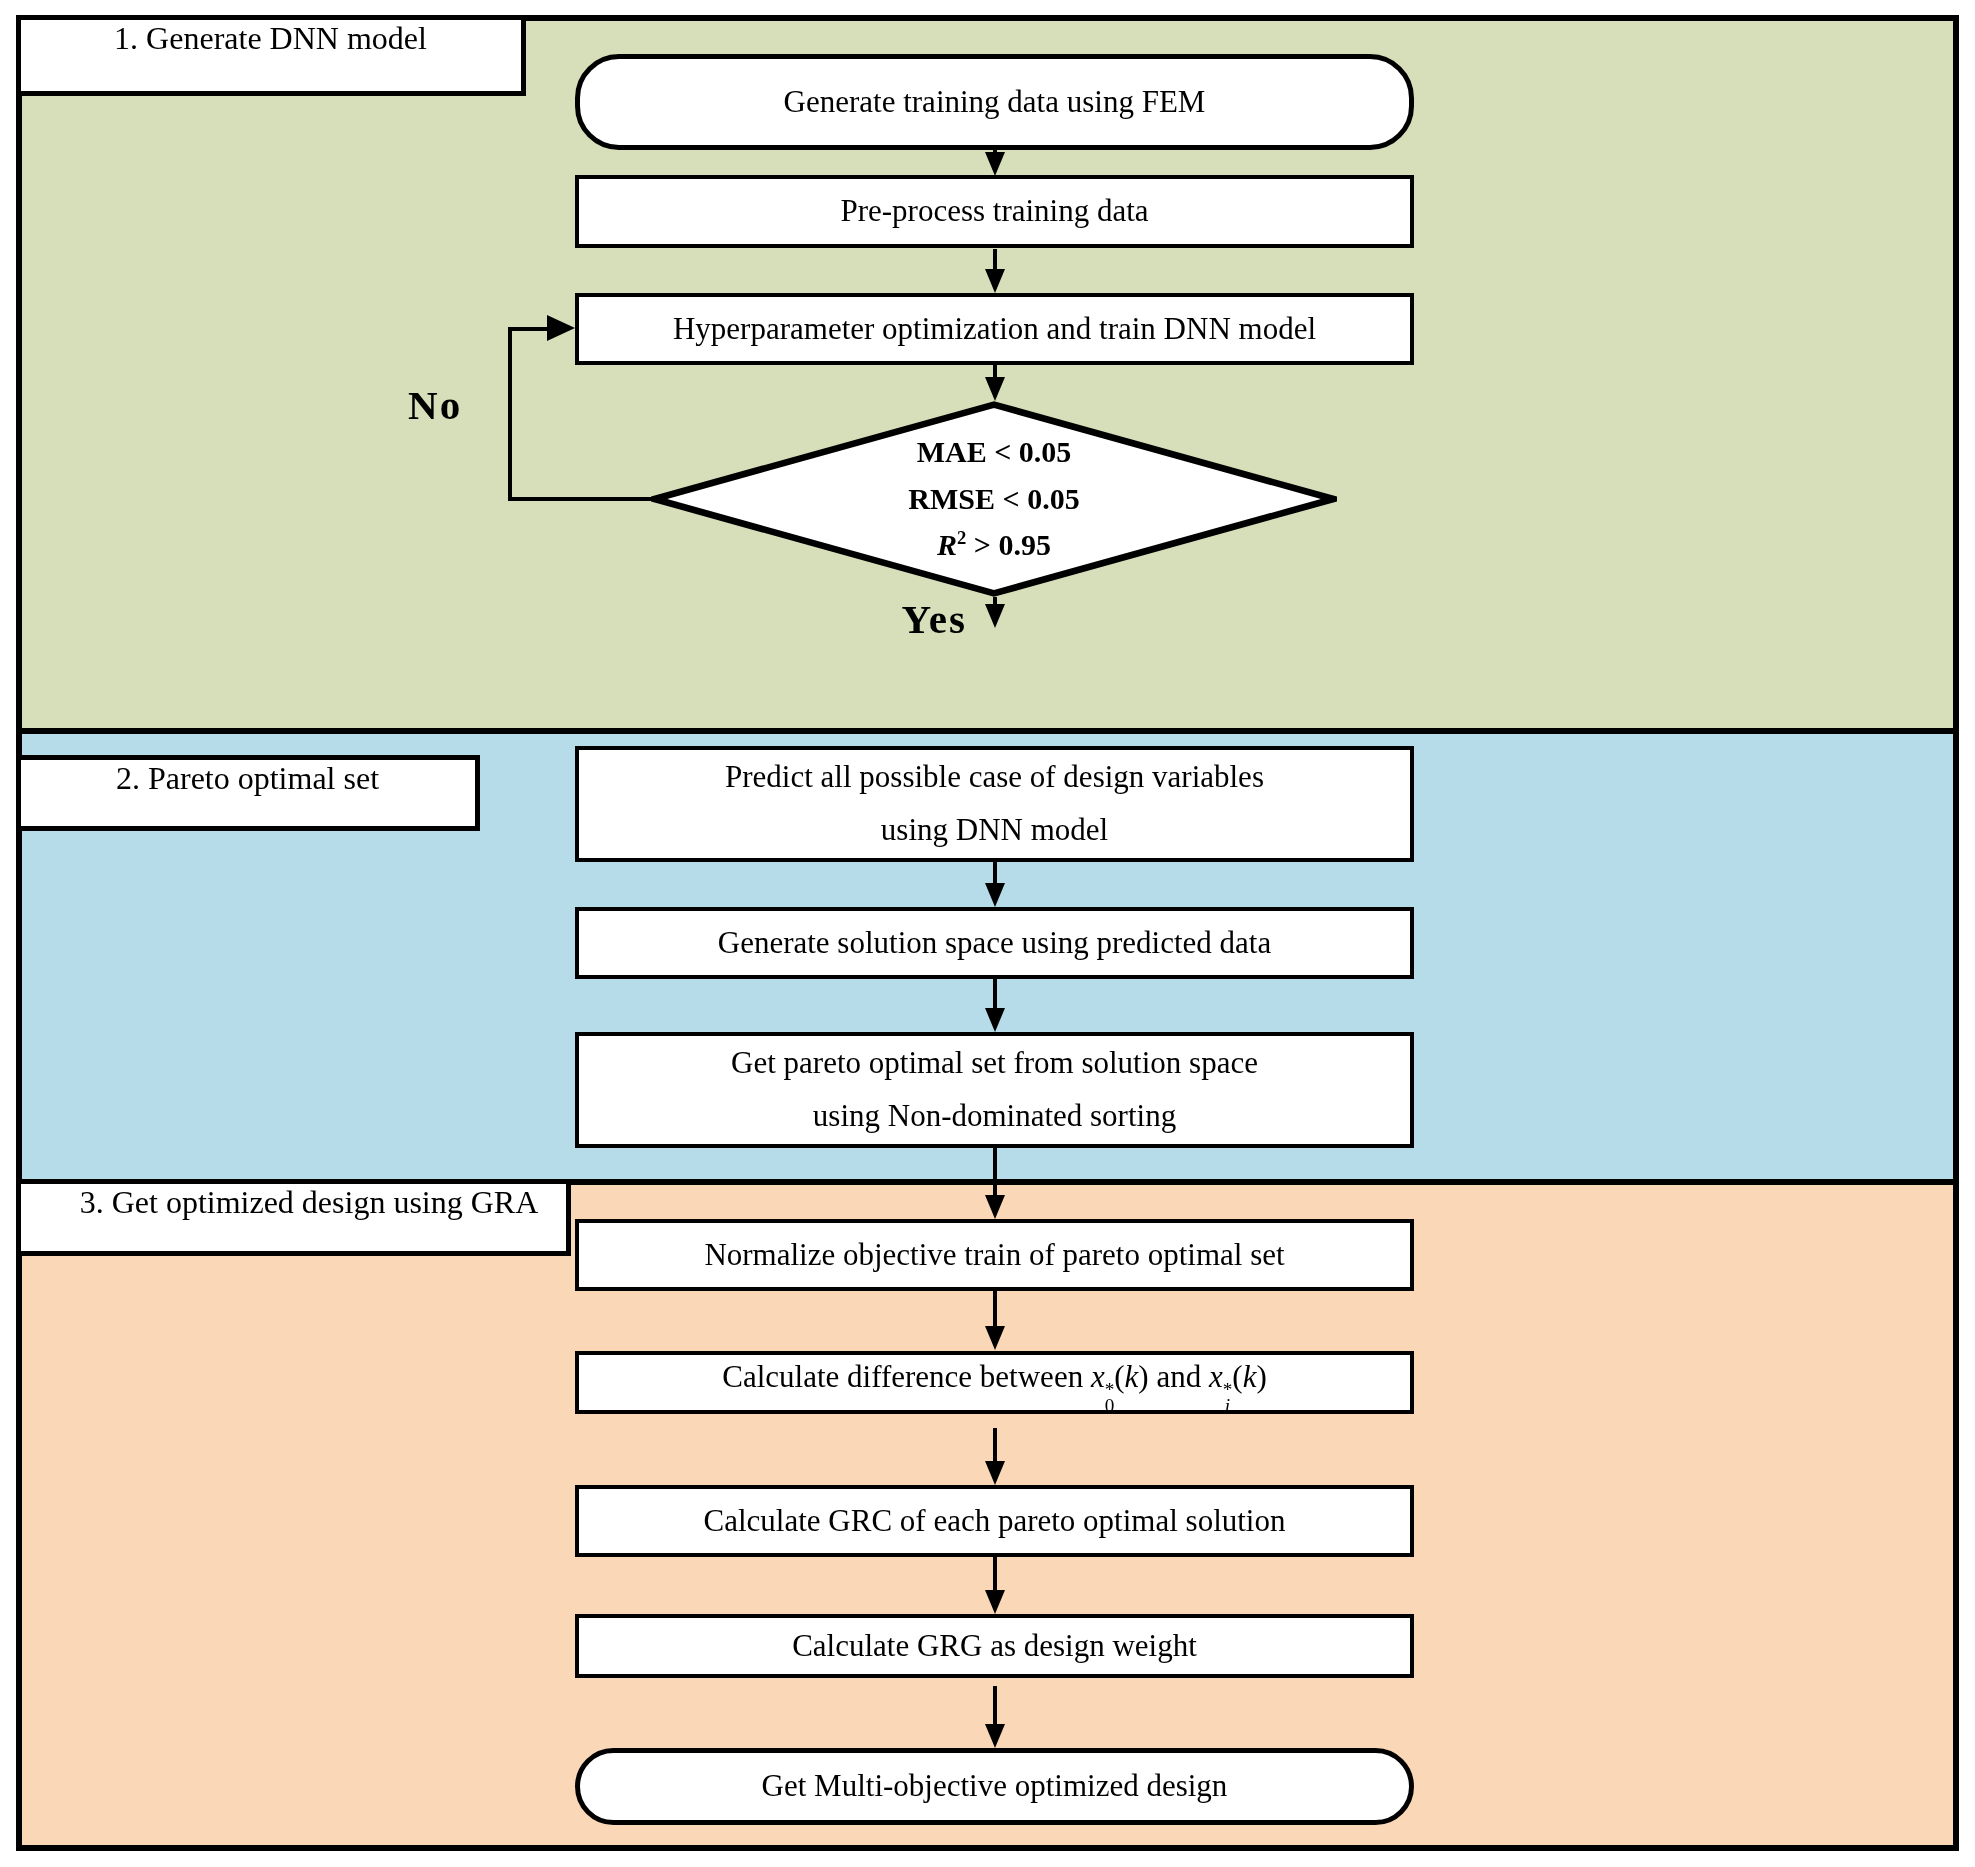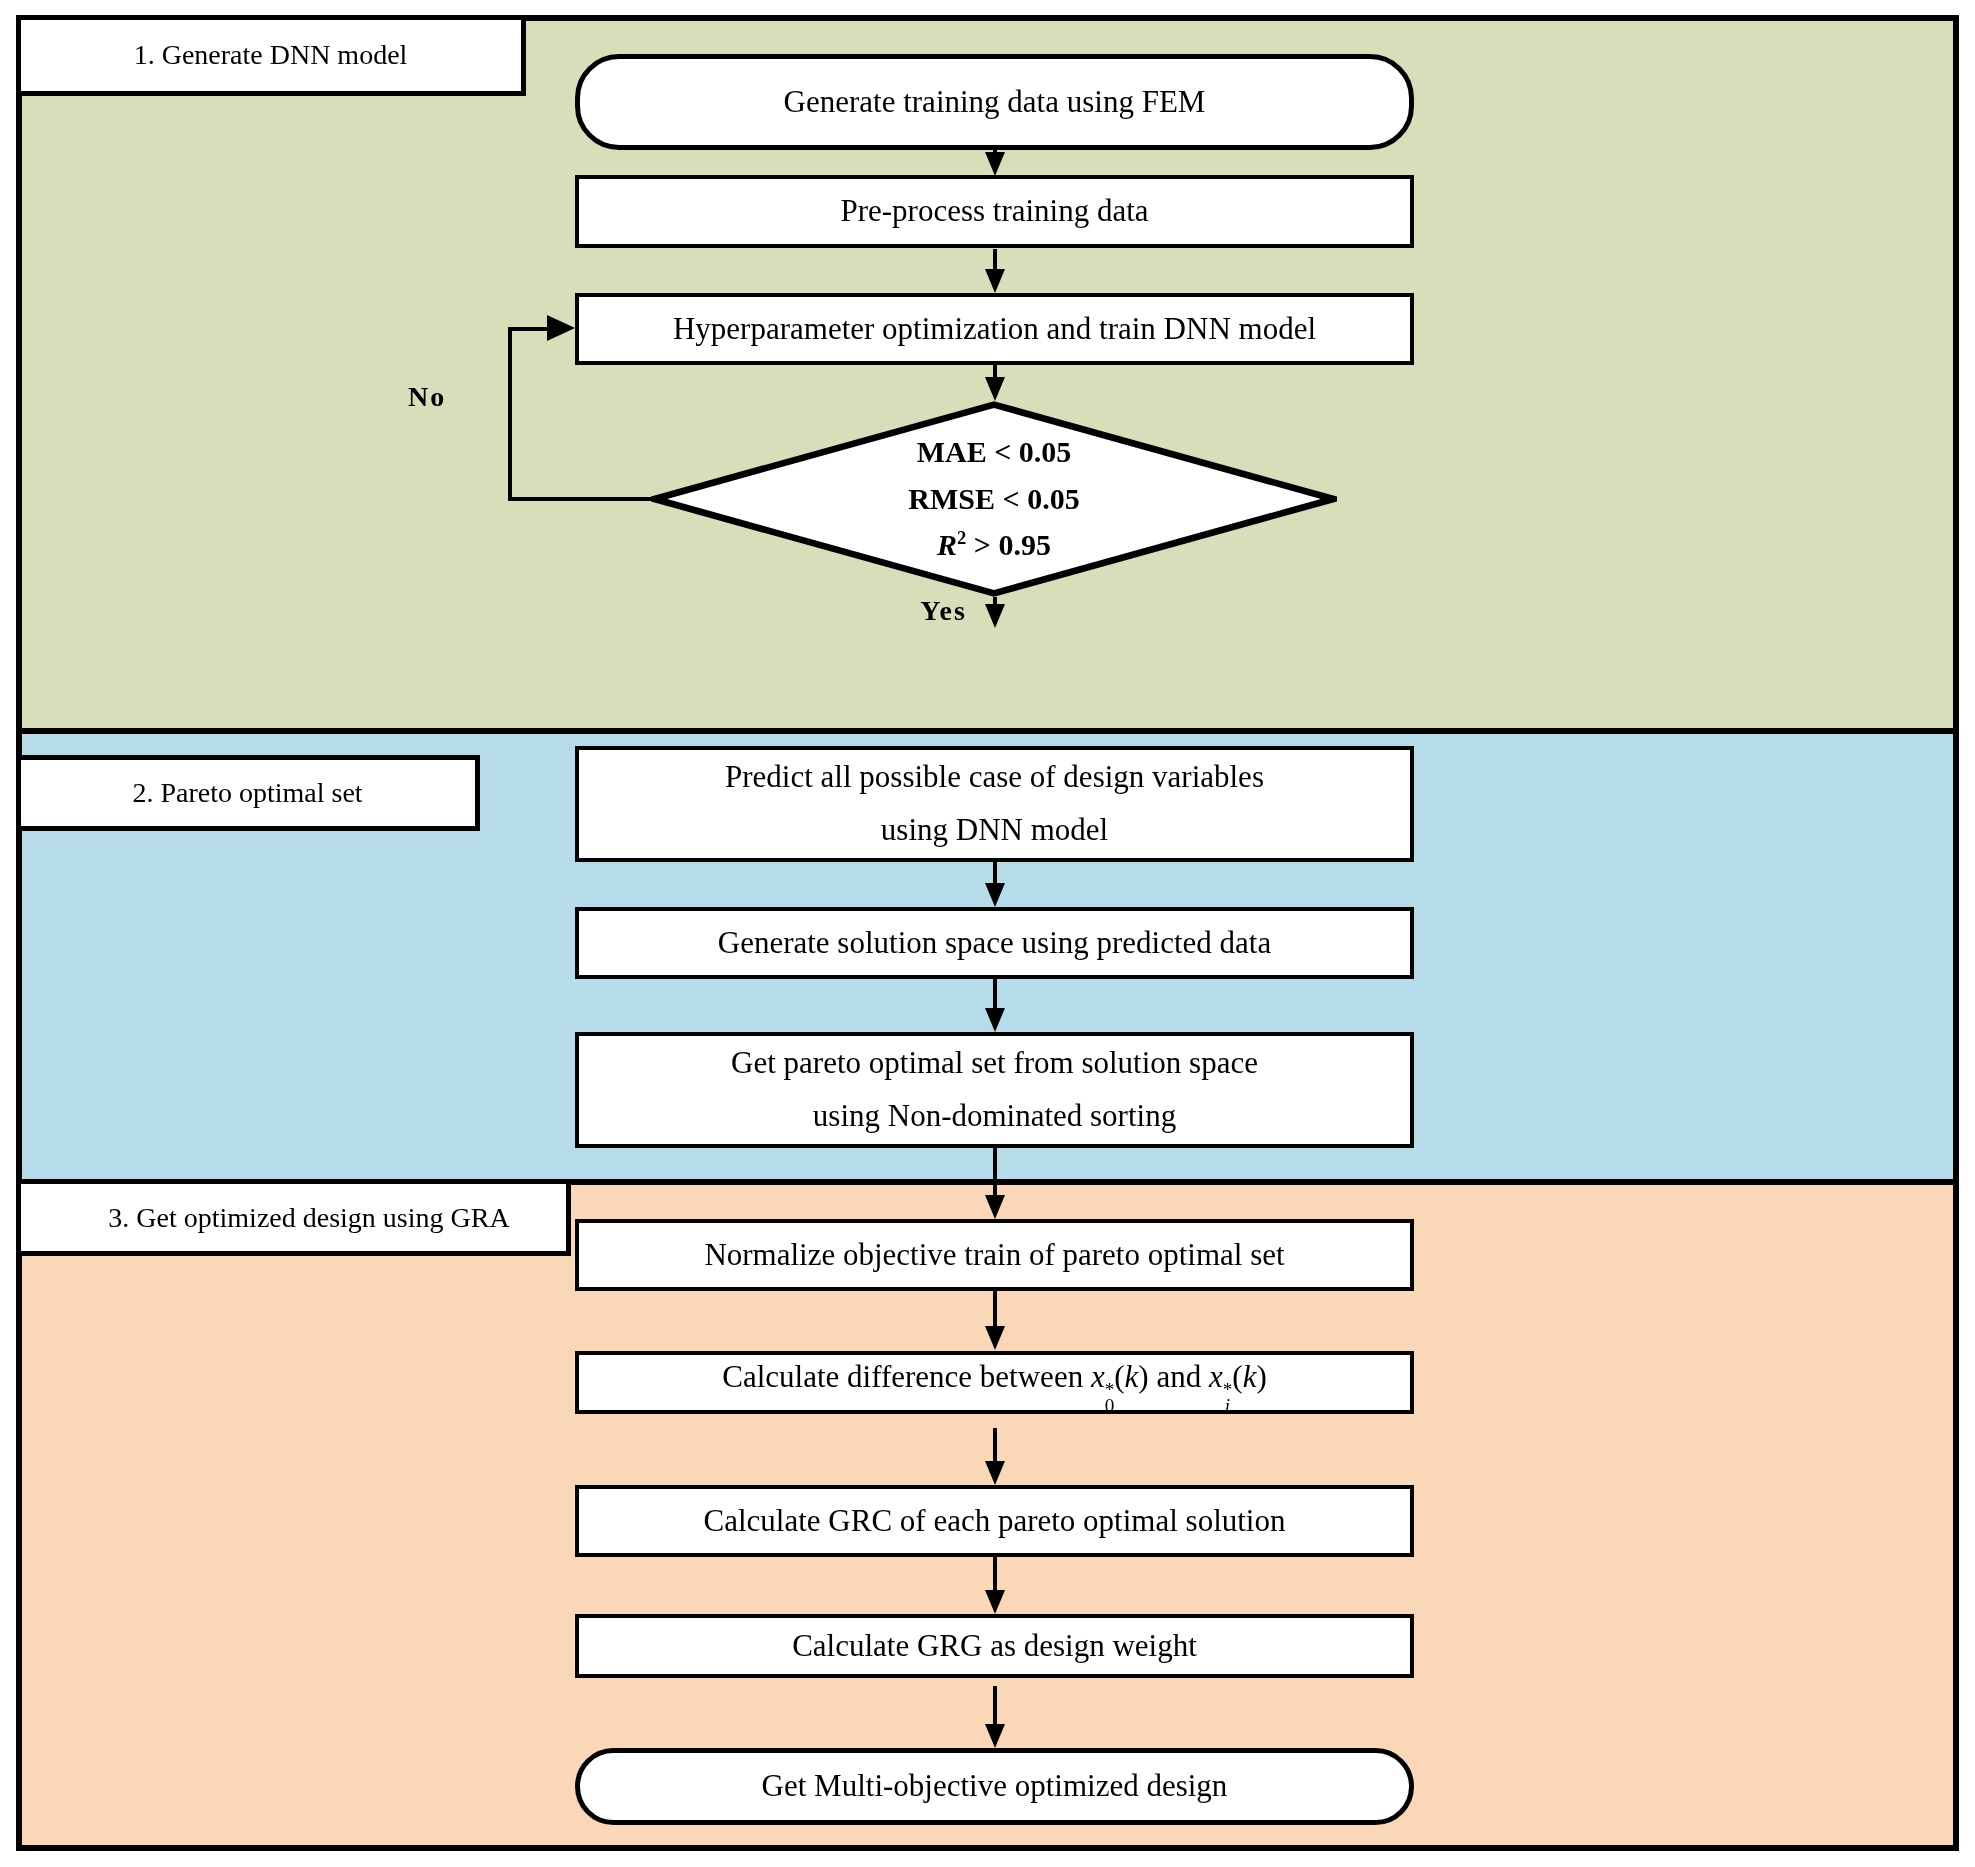--- a/index.html
+++ b/index.html
@@ -36,23 +36,23 @@
   .sec2{height:445px;background:var(--s2-bg);}
   .sec3{flex:1;background:var(--s3-bg);}
   .divider{height:6.2px;background:var(--line);width:100%;}
 
   
   .label-box{
     position:absolute;
     background:var(--node-bg);
     border:5.2px solid var(--line);
     display:flex;
-    align-items:center;
+    align-items:flex-start;
     justify-content:center;
-    font-size:28px;
+    font-size:32px;
     z-index:5;
   }
   #label1{left:15.5px;top:14.5px;width:510px;height:81px;}
   #label2{left:15.5px;top:755px;width:464px;height:76px;}
   #label3{left:15.5px;top:1179px;width:555px;height:77px;padding-left:32px;}
 
   
   .node{
     position:absolute;
     left:575px;
@@ -149,21 +149,21 @@
     position:absolute;
     left:547px;top:315px;
     width:0;height:0;
     border-top:13.4px solid transparent;
     border-bottom:13.4px solid transparent;
     border-left:28px solid var(--line);
     z-index:3;
   }
   .edge-label{
     position:absolute;
-    font-size:28px;
+    font-size:41px;
     font-weight:bold;
     letter-spacing:2.1px;
     z-index:5;
   }
   #lbl-no{left:408px;top:381px;}
   #lbl-yes{left:872px;top:595px;width:95px;text-align:right;}
 
   
   .mvar{font-style:italic;}
   .mstack{

